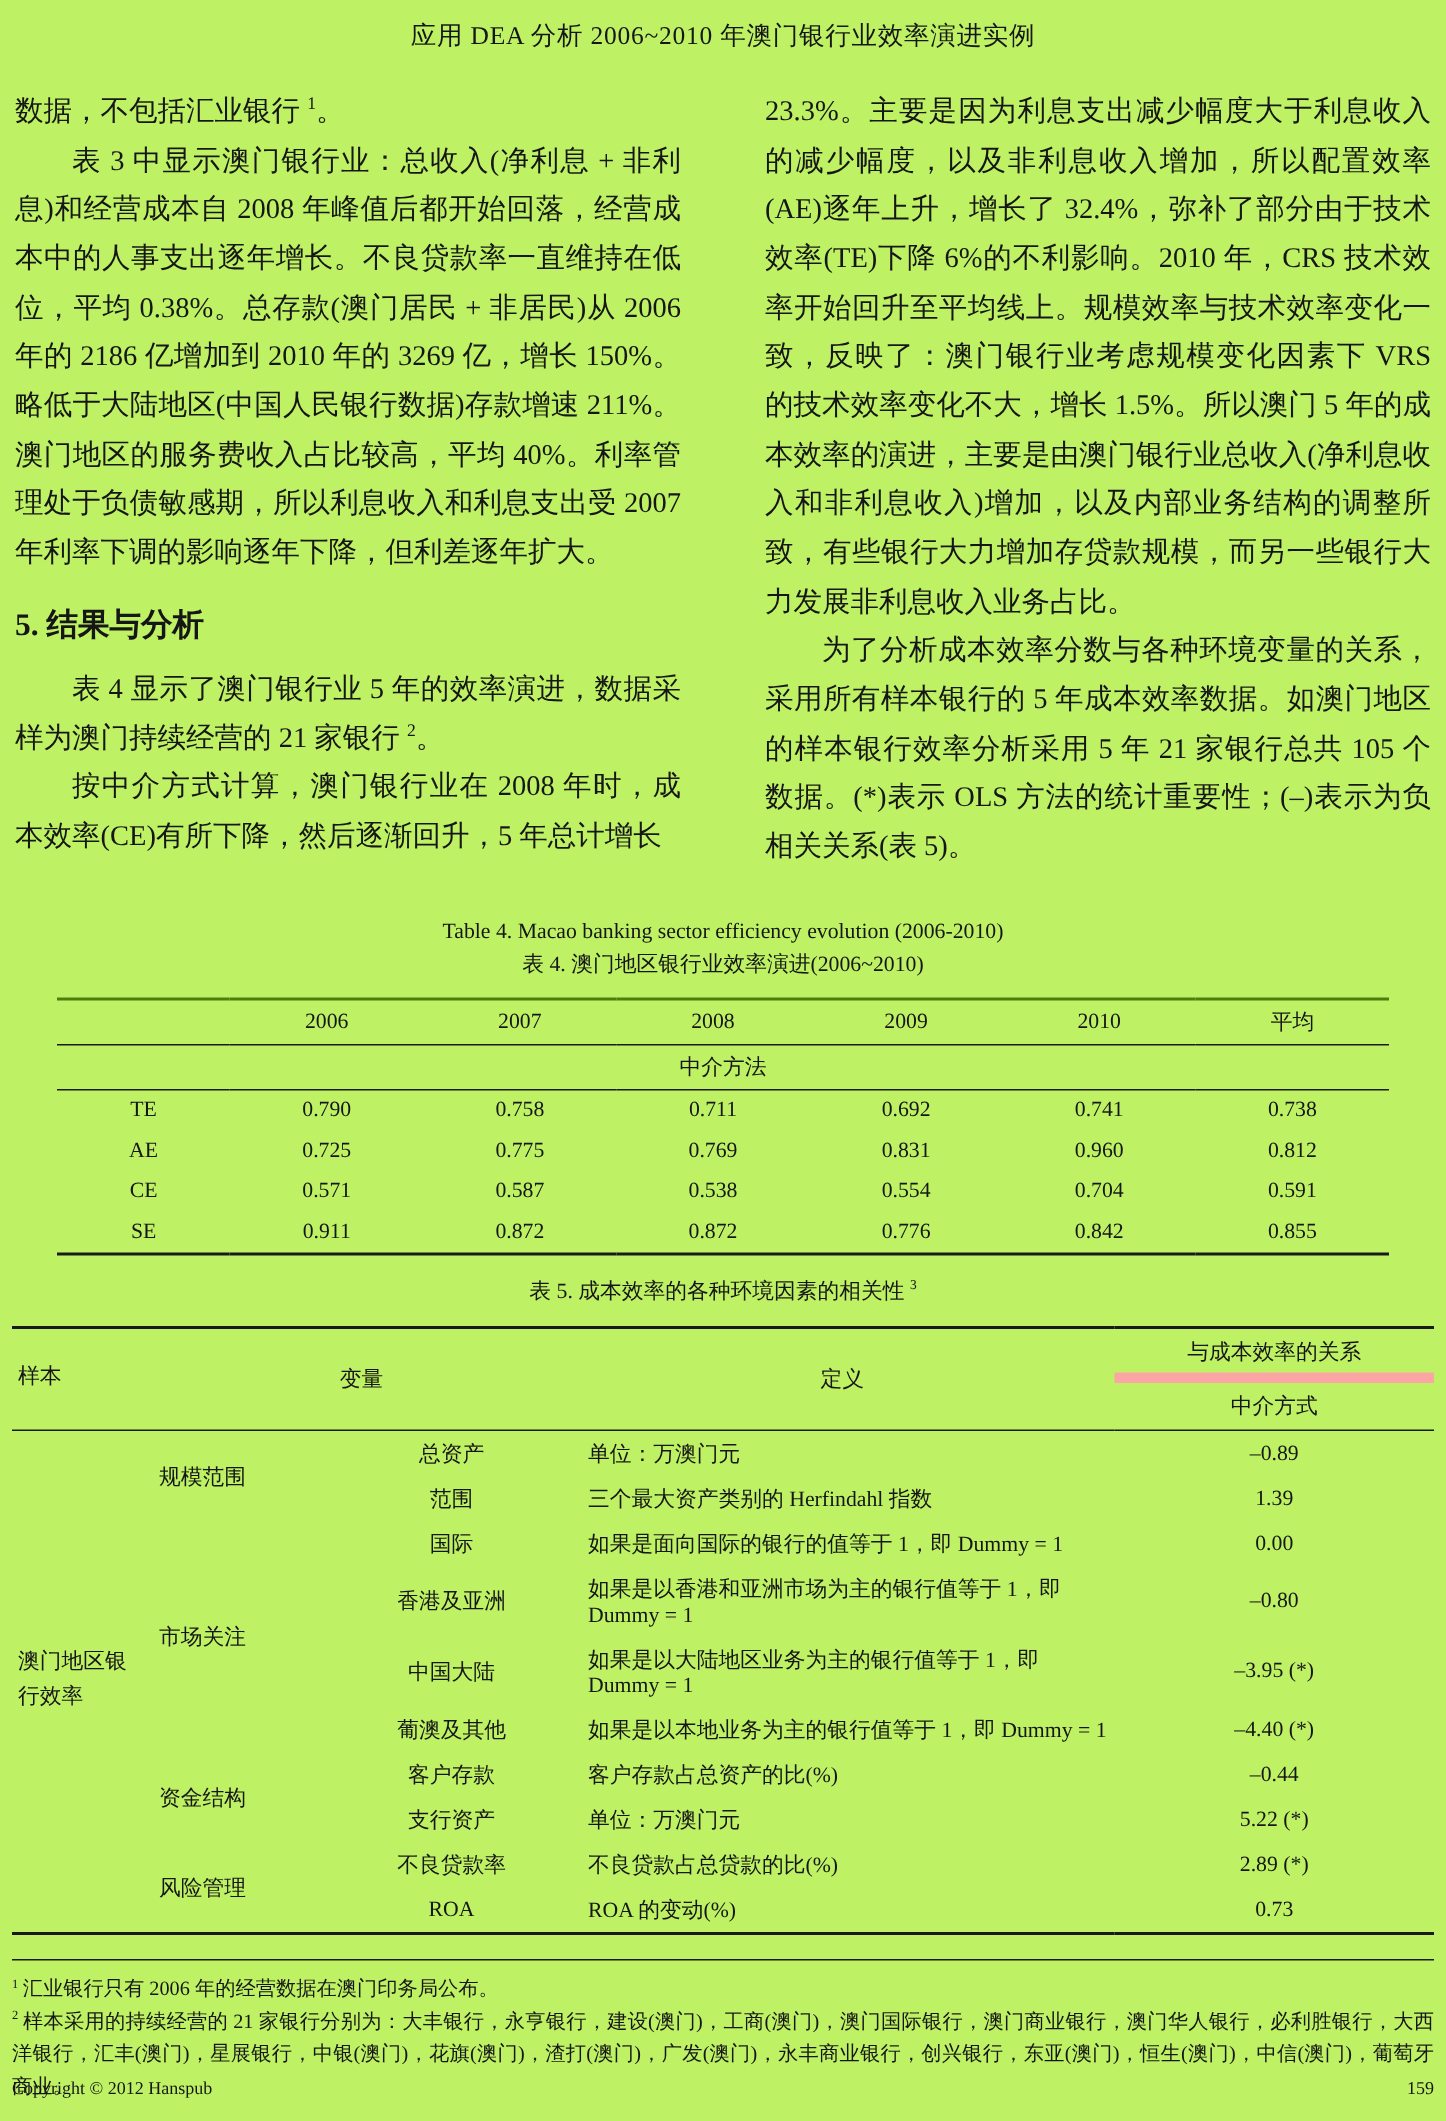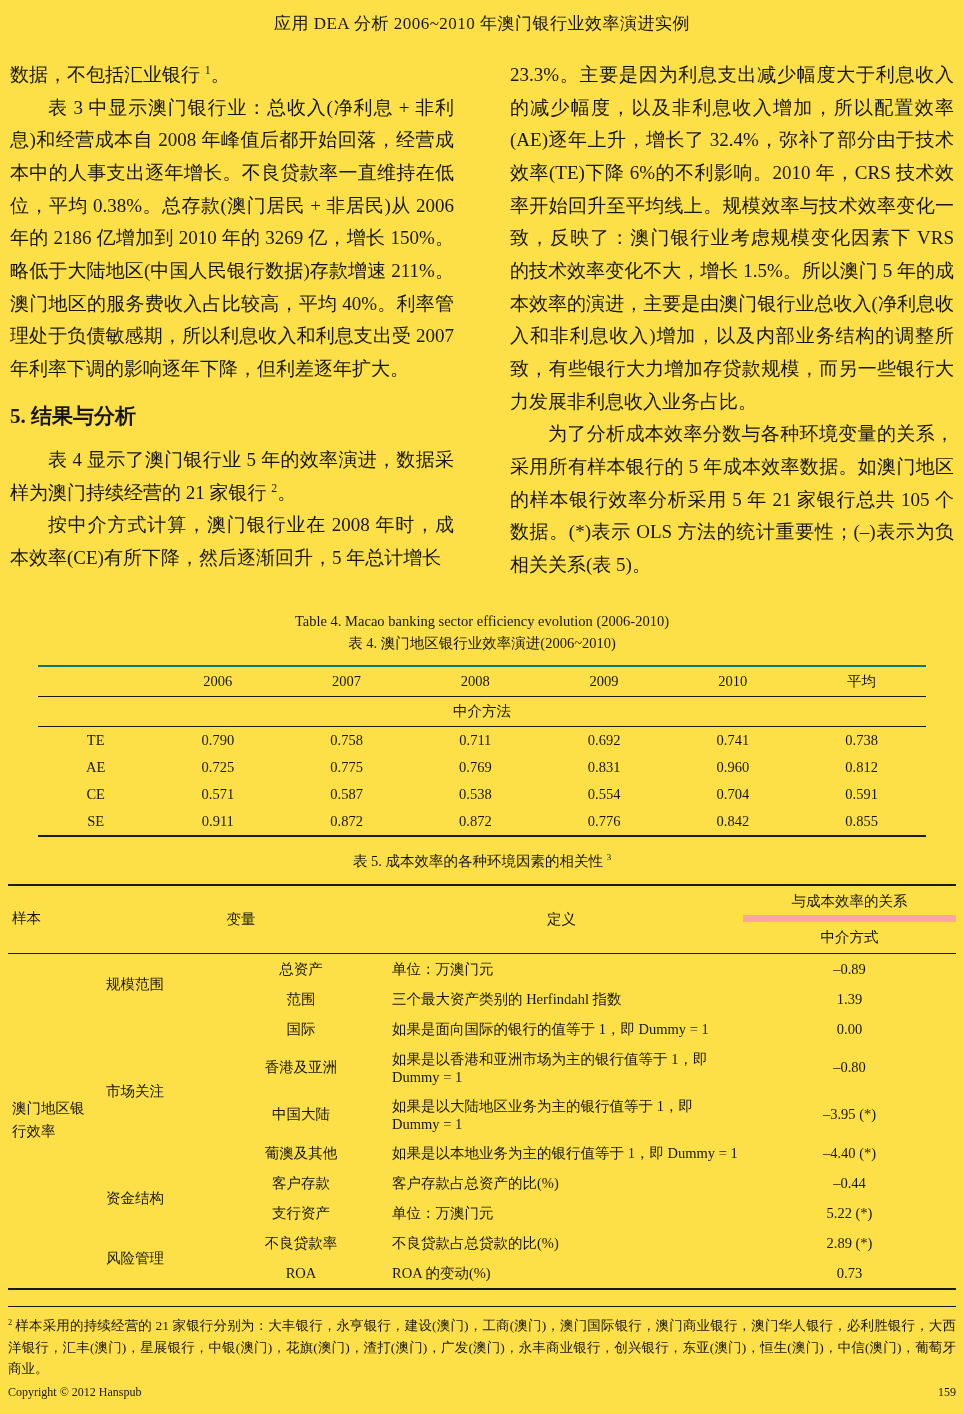--- a/index.html
+++ b/index.html
@@ -1,20 +1,20 @@
 <!DOCTYPE html>
 <html lang="zh"><head>
 <meta charset="utf-8">
 <style>
   html,body { margin:0; padding:0; background:#e8e8e8; }
   .page {
     position:relative;
     width:964px; height:1414px;
     margin:0 auto;
-    background:#fde047;
+    background:#bef264;
     color:#161616;
     font-family:"Liberation Serif","DejaVu Serif",serif;
     box-sizing:border-box;
     padding:8px 8px 0 8px;
     overflow:hidden;
   }
   .doc-title {
     text-align:center;
     font-size:17px;
     letter-spacing:0.5px;
@@ -44,21 +44,21 @@
   sup { font-size:0.62em; line-height:0; }
 
   .tbl-title { text-align:center; font-weight:normal; font-size:14.5px; margin:0; line-height:1.5; }
   .tbl-block { margin-top:14px; }
 
   table { border-collapse:collapse; }
   table.t4 {
     width:888px;
     margin:10px auto 0 auto;
     font-size:14.5px;
-    border-top:2px solid #0f766e;
+    border-top:2px solid #4d7c0f;
     border-bottom:2px solid #1a1a1a;
   }
   table.t4 td, table.t4 th { padding:5px 4px; text-align:center; font-weight:normal; }
   table.t4 tr.years th { border-bottom:1.2px solid #1a1a1a; }
   table.t4 tr.method td { border-bottom:1.2px solid #1a1a1a; }
   table.t4 .lblcol { width:13%; }
 
   table.t5 {
     width:948px;
     margin:12px auto 0 auto;
@@ -240,20 +240,21 @@
       <tr>
         <td class="c-var">ROA</td>
         <td class="c-def">ROA 的变动(%)</td>
         <td class="c-val">0.73</td>
       </tr>
     </tbody>
       </table>
   </div>
 
   <div class="footnotes">
+    <p class="fn"><sup>1</sup><span>汇业银行只有 2006 年的经营数据在澳门印务局公布。</span></p>
     <p class="fn"><sup>2</sup><span>样本采用的持续经营的 21 家银行分别为：大丰银行，永亨银行，建设(澳门)，工商(澳门)，澳门国际银行，澳门商业银行，澳门华人银行，必利胜银行，大西洋银行，汇丰(澳门)，星展银行，中银(澳门)，花旗(澳门)，渣打(澳门)，广发(澳门)，永丰商业银行，创兴银行，东亚(澳门)，恒生(澳门)，中信(澳门)，葡萄牙商业。</span></p>
 
   </div>
 
   <div class="footer">
     <span>Copyright © 2012 Hanspub</span>
     <span>159</span>
   </div>
 
 </div>

